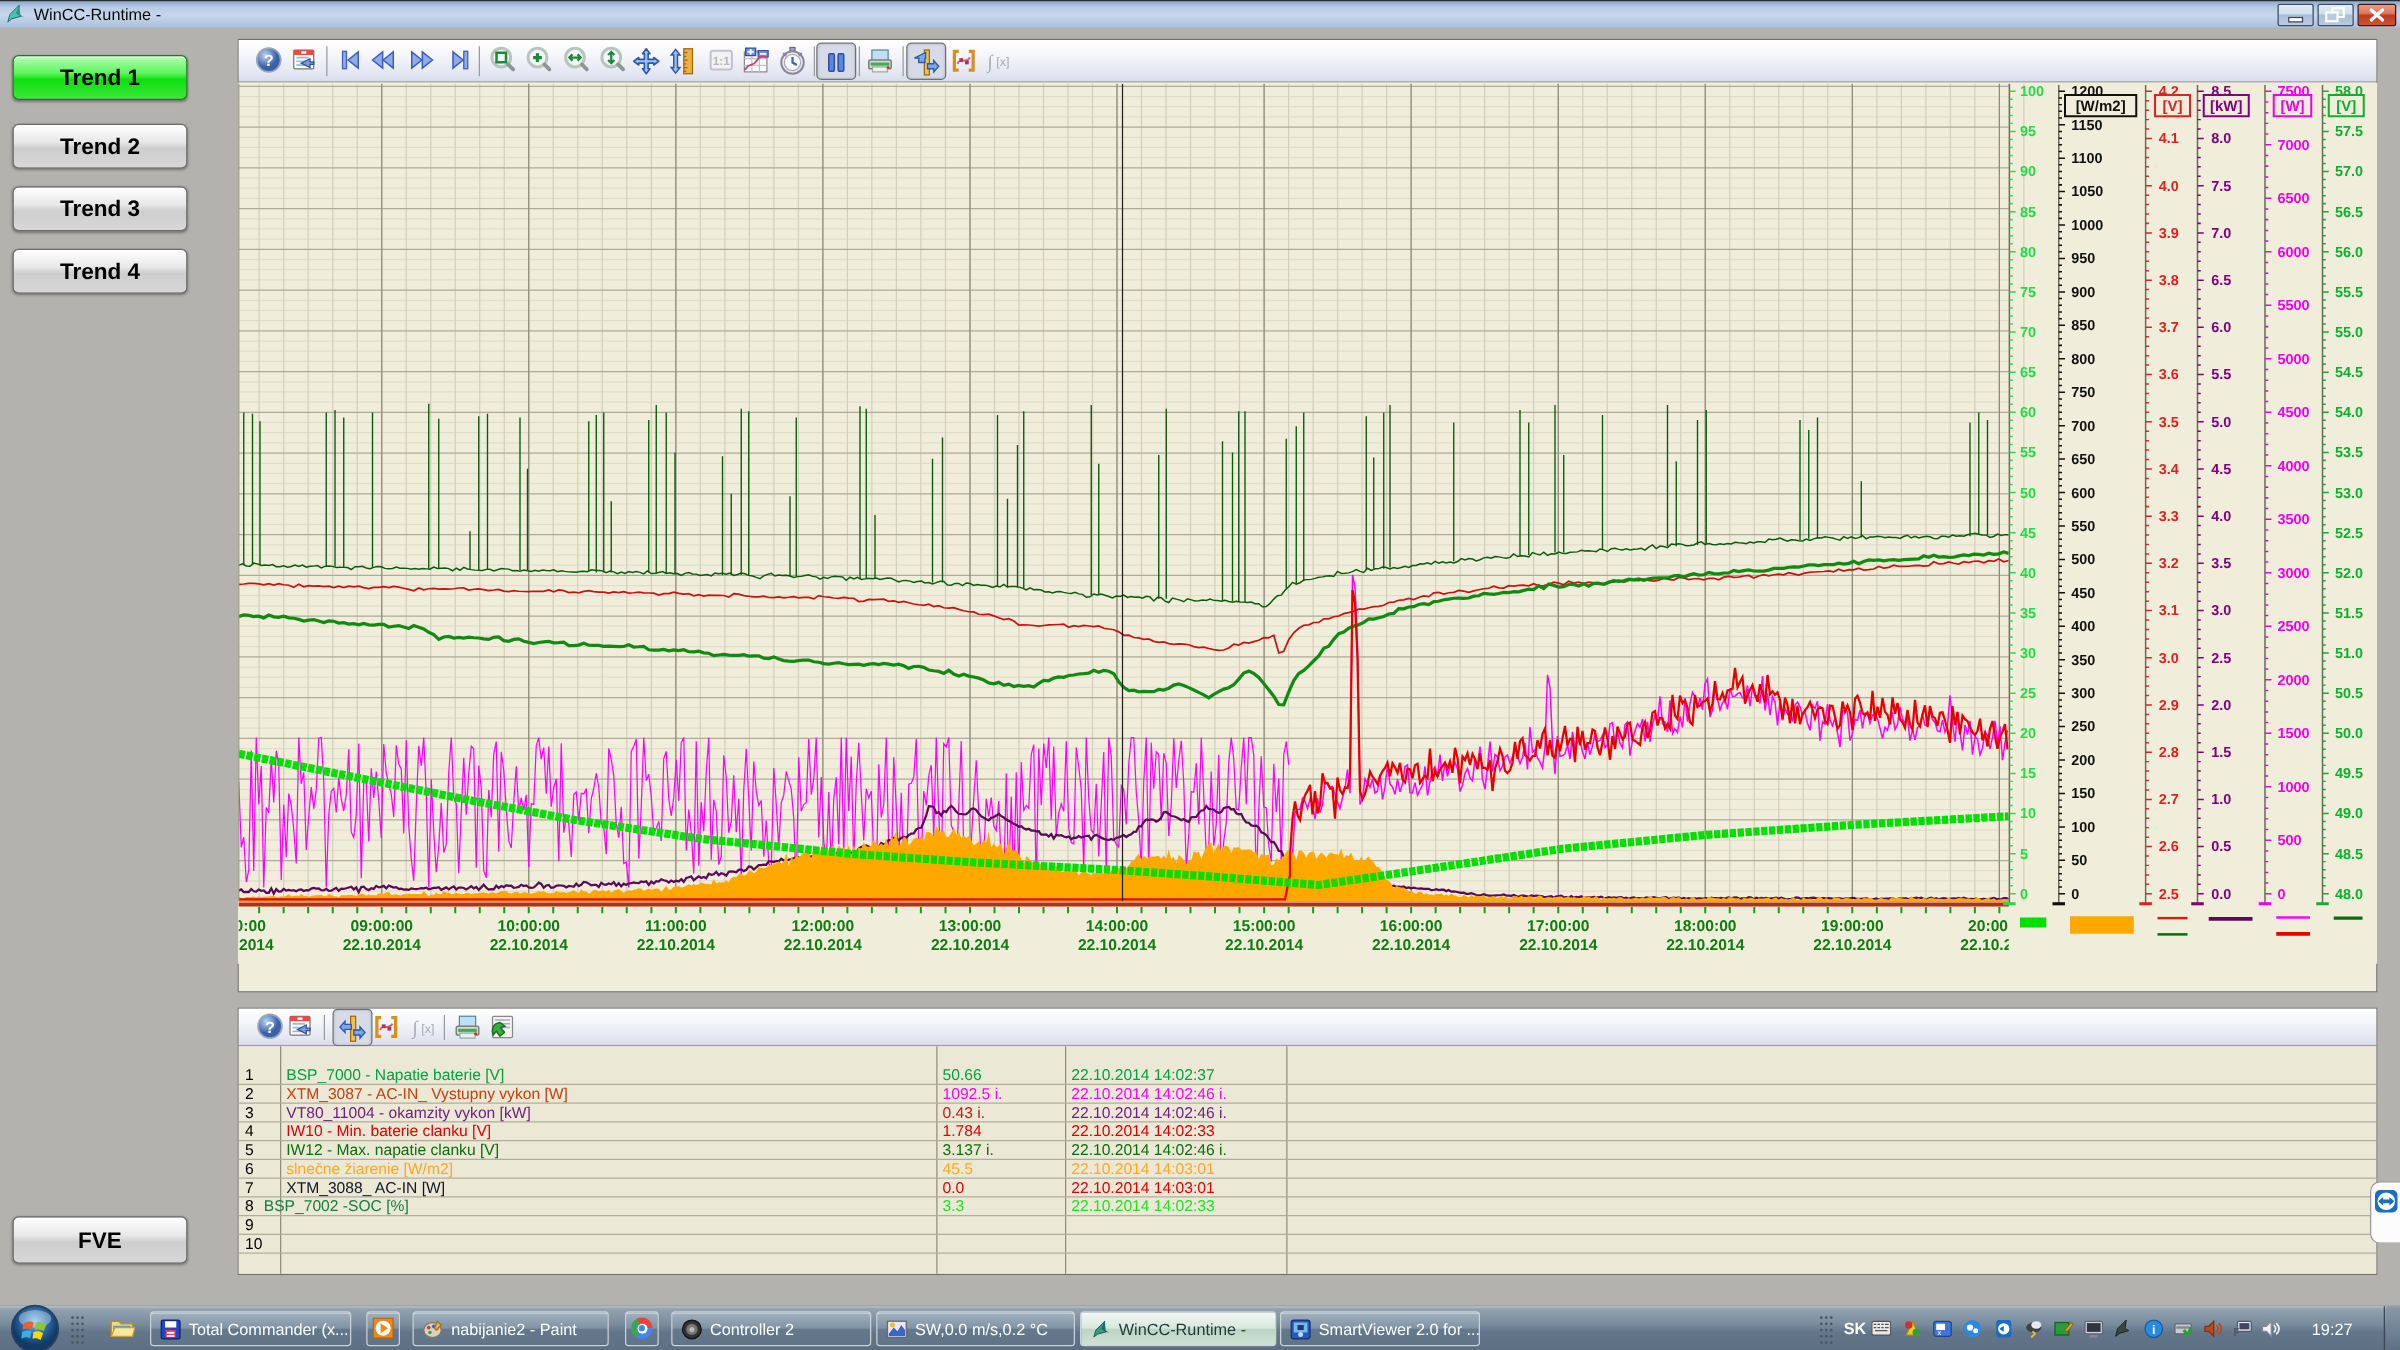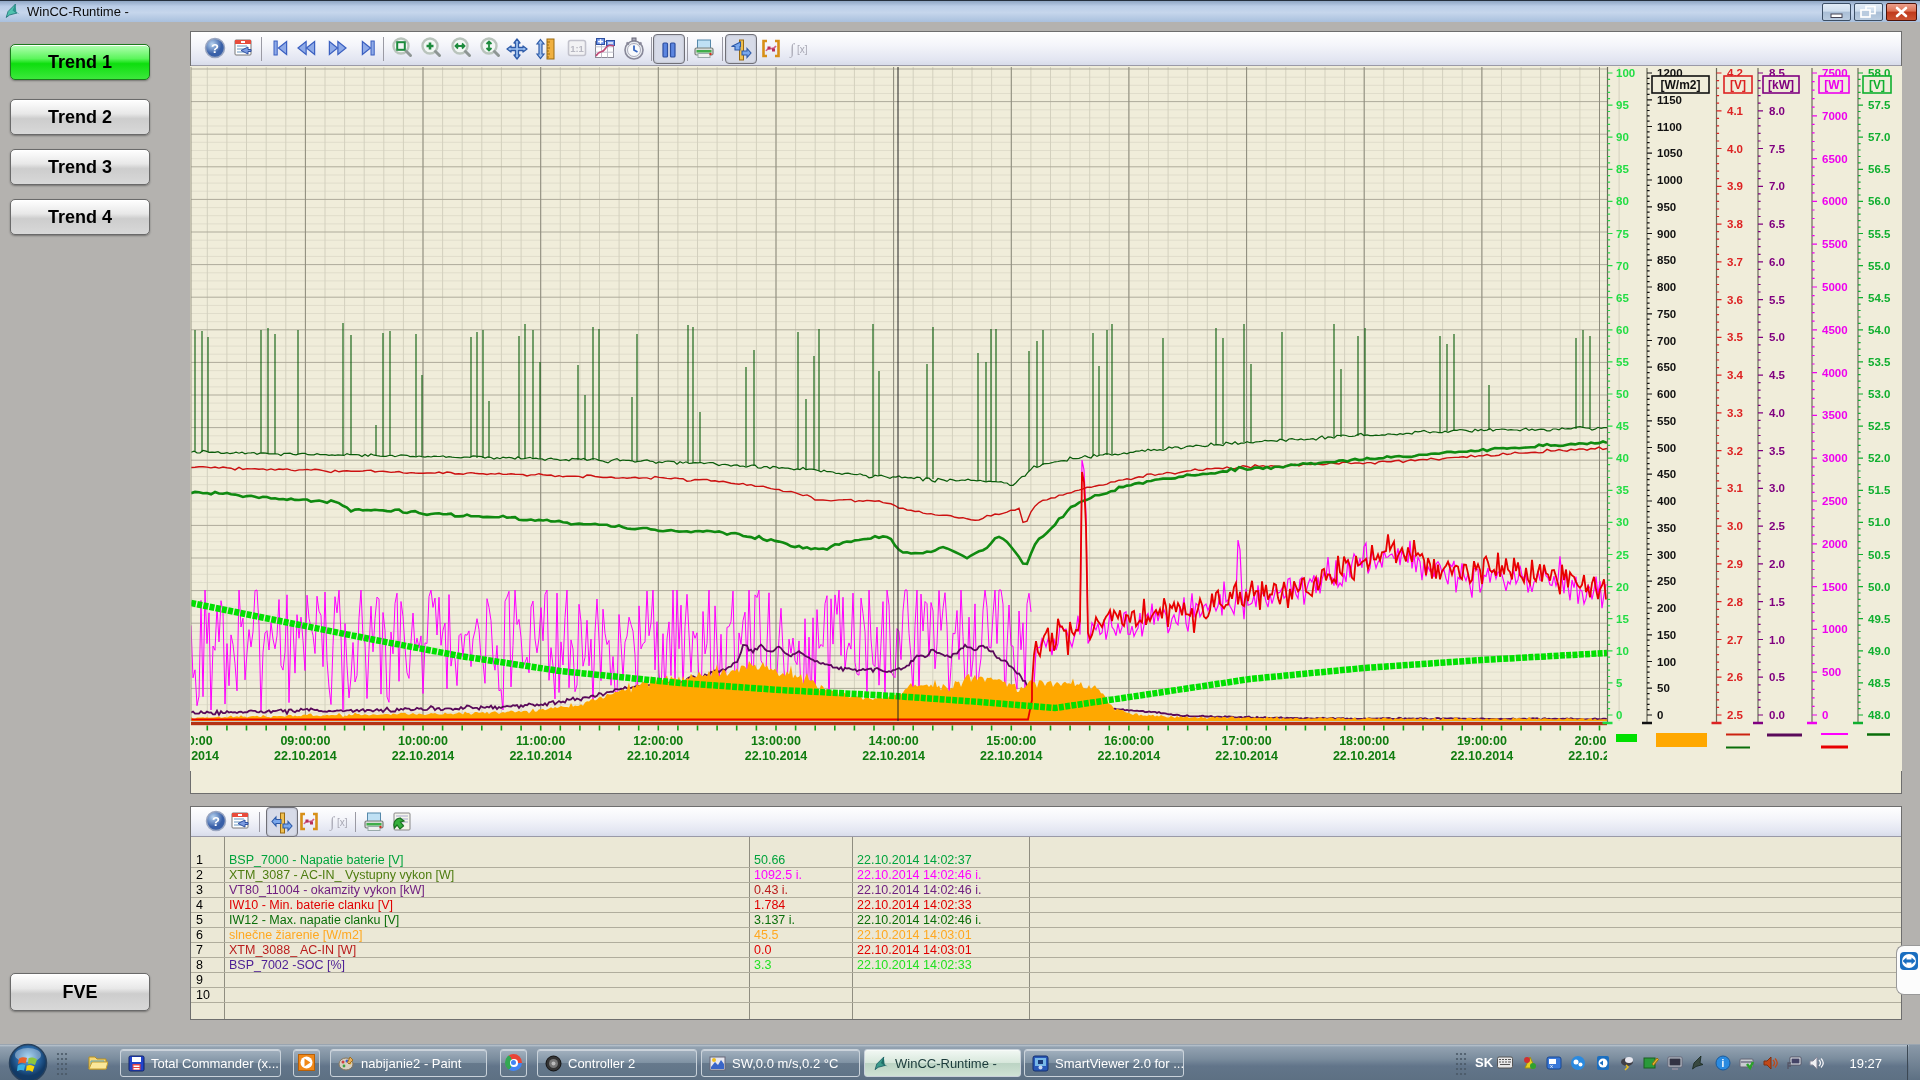--- a/index.html
+++ b/index.html
@@ -462,21 +462,21 @@
 <div class="cv" style="left:661px"></div>
 <div class="cv" style="left:838px"></div>
 <div class="trow" style="top:16px">
         <div class="tcell" style="left:0;width:33px">1</div>
 <div class="tcell" style="left:33px;width:525px;color:#00a33c">BSP_7000 - Napatie baterie [V]</div>
         <div class="tcell" style="left:558px;width:103px;color:#00a33c">50.66</div>
         <div class="tcell" style="left:661px;width:177px;color:#00a33c">22.10.2014 14:02:37</div>
 </div>
 <div class="trow" style="top:31px">
         <div class="tcell" style="left:0;width:33px">2</div>
-<div class="tcell" style="left:33px;width:525px;color:#4d7c0f">XTM_3087 - AC-IN_ Vystupny vykon [W]</div>
+<div class="tcell" style="left:33px;width:525px;color:#c2410c">XTM_3087 - AC-IN_ Vystupny vykon [W]</div>
         <div class="tcell" style="left:558px;width:103px;color:#ff00ff">1092.5 i.</div>
         <div class="tcell" style="left:661px;width:177px;color:#ff00ff">22.10.2014 14:02:46 i.</div>
 </div>
 <div class="trow" style="top:46px">
         <div class="tcell" style="left:0;width:33px">3</div>
 <div class="tcell" style="left:33px;width:525px;color:#702080">VT80_11004 - okamzity vykon [kW]</div>
         <div class="tcell" style="left:558px;width:103px;color:#b91c1c">0.43 i.</div>
         <div class="tcell" style="left:661px;width:177px;color:#702080">22.10.2014 14:02:46 i.</div>
 </div>
 <div class="trow" style="top:61px">
@@ -492,27 +492,27 @@
         <div class="tcell" style="left:661px;width:177px;color:#0a6e0a">22.10.2014 14:02:46 i.</div>
 </div>
 <div class="trow" style="top:91px">
         <div class="tcell" style="left:0;width:33px">6</div>
 <div class="tcell" style="left:33px;width:525px;color:#ffa820">slnečne žiarenie [W/m2]</div>
         <div class="tcell" style="left:558px;width:103px;color:#ffa820">45.5</div>
         <div class="tcell" style="left:661px;width:177px;color:#ffa820">22.10.2014 14:03:01</div>
 </div>
 <div class="trow" style="top:106px">
         <div class="tcell" style="left:0;width:33px">7</div>
-<div class="tcell" style="left:33px;width:525px;color:#b91c1c">XTM_3088_  AC-IN [W]</div>
+<div class="tcell" style="left:33px;width:525px;color:#0f172a">XTM_3088_  AC-IN [W]</div>
         <div class="tcell" style="left:558px;width:103px;color:#e00000">0.0</div>
         <div class="tcell" style="left:661px;width:177px;color:#e00000">22.10.2014 14:03:01</div>
 </div>
 <div class="trow" style="top:121px">
         <div class="tcell" style="left:0;width:33px">8</div>
-<div class="tcell" style="left:33px;width:525px;color:#4c1d95">BSP_7002 -SOC [%]</div>
+<div class="tcell" style="left:15px;width:525px;color:#15803d">BSP_7002 -SOC [%]</div>
         <div class="tcell" style="left:558px;width:103px;color:#22e022">3.3</div>
         <div class="tcell" style="left:661px;width:177px;color:#22e022">22.10.2014 14:02:33</div>
 </div>
 <div class="trow" style="top:136px">
         <div class="tcell" style="left:0;width:33px">9</div>
 </div>
 <div class="trow" style="top:151px">
         <div class="tcell" style="left:0;width:33px">10</div>
 </div>
 </div>

